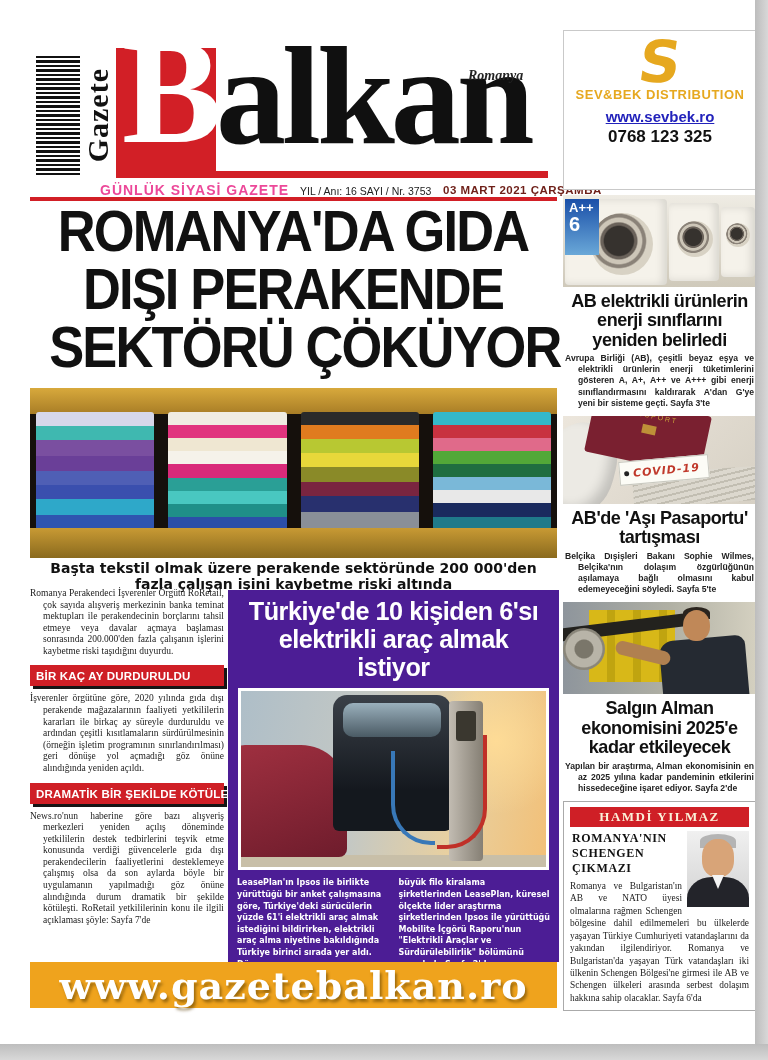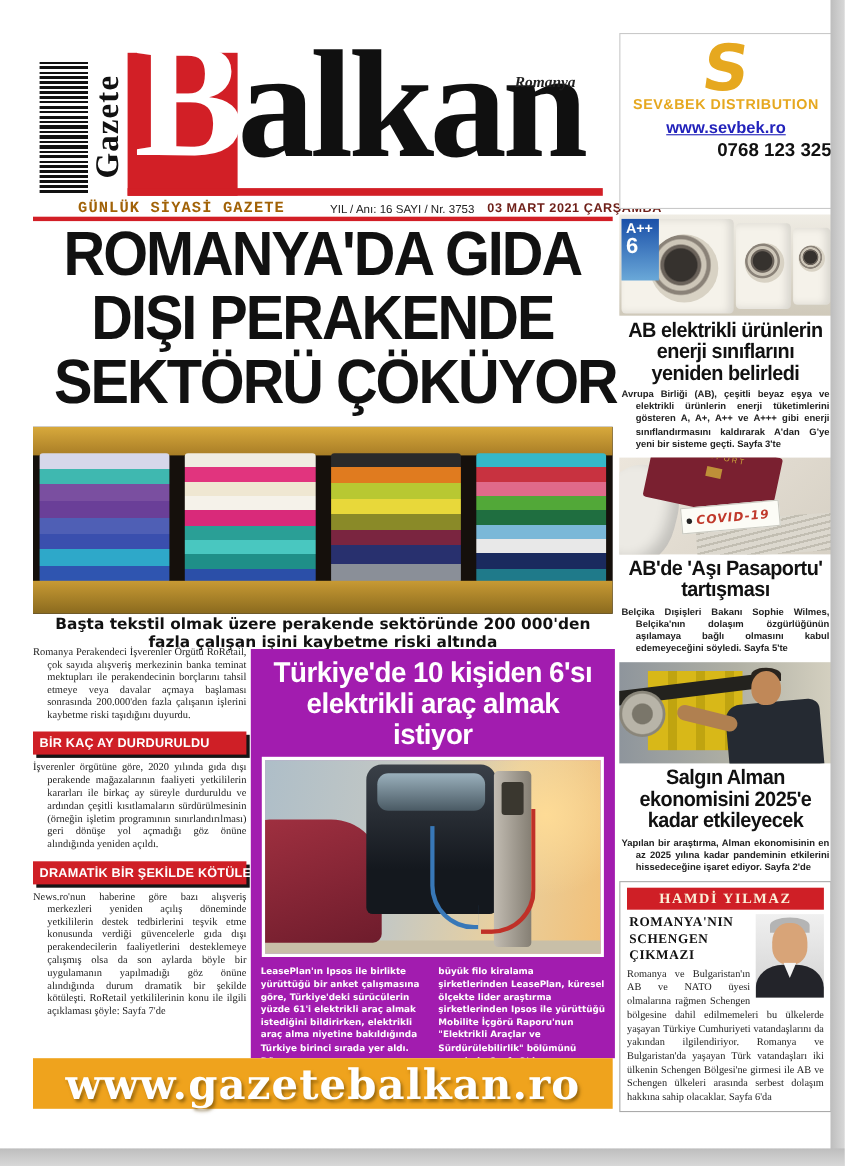--- a/index.html
+++ b/index.html
@@ -10,31 +10,31 @@
   
   .barcode{position:absolute;left:36px;top:56px;width:44px;height:120px;
     background:repeating-linear-gradient(180deg,#111 0 2px,#fff 2px 4px,#111 4px 7px,#fff 7px 9px);}
   .gazete{position:absolute;left:80px;top:50px;width:36px;height:130px;display:flex;align-items:center;justify-content:center;}
   .gazete span{writing-mode:vertical-rl;transform:rotate(180deg);font-family:"Liberation Serif",serif;font-weight:bold;font-size:30px;letter-spacing:1px;color:#111;}
   .redbox{position:absolute;left:116px;top:48px;width:100px;height:130px;background:#d21f26;}
   .bigB{position:absolute;left:122px;top:16px;font-family:"Liberation Serif",serif;font-weight:bold;font-size:150px;line-height:1;color:#fff;}
   .alkan{position:absolute;left:216px;top:26px;font-family:"Liberation Serif",serif;font-weight:bold;font-size:140px;line-height:1;letter-spacing:-4px;color:#101010;}
   .romanya{position:absolute;left:468px;top:68px;font-family:"Liberation Serif",serif;font-style:italic;font-weight:bold;font-size:14px;color:#222;}
   .red-baseline{position:absolute;left:116px;top:171px;width:432px;height:7px;background:#d21f26;}
-  .tagline{position:absolute;left:71px;top:182px;font-family:Liberation Mono, monospace;font-weight:bold;font-size:14px;letter-spacing:1px;color:#a16207;}
+  .tagline{position:absolute;left:100px;top:182px;font-family:Liberation Sans, sans-serif;font-weight:bold;font-size:14px;letter-spacing:1px;color:#ec4899;}
   .issue{position:absolute;left:300px;top:185px;font-size:10.5px;color:#222;}
   .date{position:absolute;left:443px;top:184px;font-size:11.5px;font-weight:bold;letter-spacing:.5px;color:#6e1f18;}
   .mast-rule{position:absolute;left:30px;top:197px;width:527px;height:4px;background:#d21f26;}
 
   
   .adbox{position:absolute;left:563px;top:30px;width:192px;height:158px;background:#fff;border:1px solid #c9c9c9;text-align:center;}
   .adlogo{margin-top:2px;font-family:"DejaVu Sans",sans-serif;font-weight:bold;font-size:58px;line-height:1;color:#e6a81f;transform:skewX(-8deg);}
   .adname{font-size:13px;font-weight:bold;letter-spacing:.5px;color:#e6a81f;margin-top:-4px;}
   .adurl{font-size:15px;font-weight:bold;color:#2222bb;text-decoration:underline;margin-top:6px;cursor:pointer;}
-  .adphone{font-size:17px;font-weight:bold;color:#111;margin-top:2px;text-align:right;}
+  .adphone{font-size:17px;font-weight:bold;color:#111;margin-top:2px;}
 
   
   .headline{position:absolute;left:28px;top:202px;width:530px;text-align:center;color:#111;}
   .headline .hl{font-weight:900;font-size:57px;line-height:1.02;letter-spacing:-2px;transform:scaleX(.92);transform-origin:center;white-space:nowrap;}
 
   
   .mainphoto{position:absolute;left:30px;top:388px;width:527px;height:170px;background:#15100c;overflow:hidden;}
   .shelf{position:absolute;left:0;width:100%;height:26px;background:linear-gradient(180deg,#d8a93c,#a87d26);}
   .shelf.top{top:0}.shelf.bot{bottom:0;height:30px;background:linear-gradient(180deg,#c89a34,#8a6a1e);}
   .stacks{position:absolute;left:6px;right:6px;top:24px;bottom:28px;display:flex;gap:14px;}
@@ -46,21 +46,21 @@
 
   .caption{position:absolute;left:30px;top:560px;width:527px;font-family:"DejaVu Sans",sans-serif;font-weight:bold;font-size:14px;color:#111;text-align:center;}
 
   
   .leftcol{position:absolute;left:30px;top:588px;width:194px;}
   .lhead{background:#cf1f26;color:#fff;font-weight:bold;font-size:11.5px;letter-spacing:.2px;padding:5px 6px 4px;box-shadow:3px 3px 0 #151515;margin-bottom:7px;white-space:nowrap;}
   .lbody{font-family:"Liberation Serif",serif;font-size:9.5px;line-height:1.22;color:#1b1b1b;margin:0 0 8px 0;text-align:justify;}
   .hang{padding-left:13px;text-indent:-13px;}
 
   
-  .centercol{position:absolute;left:228px;top:590px;width:331px;height:372px;background:#a21caf;box-sizing:border-box;padding:8px 9px;}
+  .centercol{position:absolute;left:228px;top:590px;width:331px;height:372px;background:#4c1d95;box-sizing:border-box;padding:8px 9px;}
   .chead{color:#fff;font-weight:bold;font-size:26px;line-height:1.07;text-align:center;letter-spacing:-.5px;transform:scaleX(.97);}
   .cphoto{position:relative;margin:7px auto 7px;width:305px;height:176px;border:3px solid #fff;background:linear-gradient(100deg,#aebec8 0%,#c4c8c4 40%,#e8d0a0 70%,#f2c078 100%);overflow:hidden;}
   .glow{position:absolute;right:-30px;top:-30px;width:160px;height:160px;border-radius:50%;background:radial-gradient(circle,rgba(255,220,150,.95),rgba(255,220,150,0) 65%);}
   .redcar{position:absolute;left:-12px;bottom:10px;width:118px;height:112px;background:linear-gradient(160deg,#a03040,#6e1c2c);border-radius:16px 46px 8px 8px;}
   .darkcar{position:absolute;left:92px;top:4px;width:118px;height:136px;background:linear-gradient(180deg,#3a4048,#14181e 70%);border-radius:14px 14px 6px 6px;}
   .darkcar:before{content:"";position:absolute;left:10px;top:8px;width:98px;height:34px;background:linear-gradient(180deg,#9ab0bc,#4a5a64);border-radius:10px;}
   .post{position:absolute;left:208px;top:10px;width:34px;height:160px;background:linear-gradient(90deg,#c2bcb2,#857f74);border-radius:4px;}
   .post:before{content:"";position:absolute;left:7px;top:10px;width:20px;height:30px;background:#3a372f;border-radius:3px;}
   .cable-red{position:absolute;left:196px;top:44px;width:46px;height:110px;border-right:4px solid #c03028;border-bottom:4px solid #c03028;border-radius:0 0 40px 0;}
   .cable-blue{position:absolute;left:150px;top:60px;width:40px;height:90px;border-left:4px solid #3878b8;border-bottom:4px solid #3878b8;border-radius:0 0 0 40px;}

